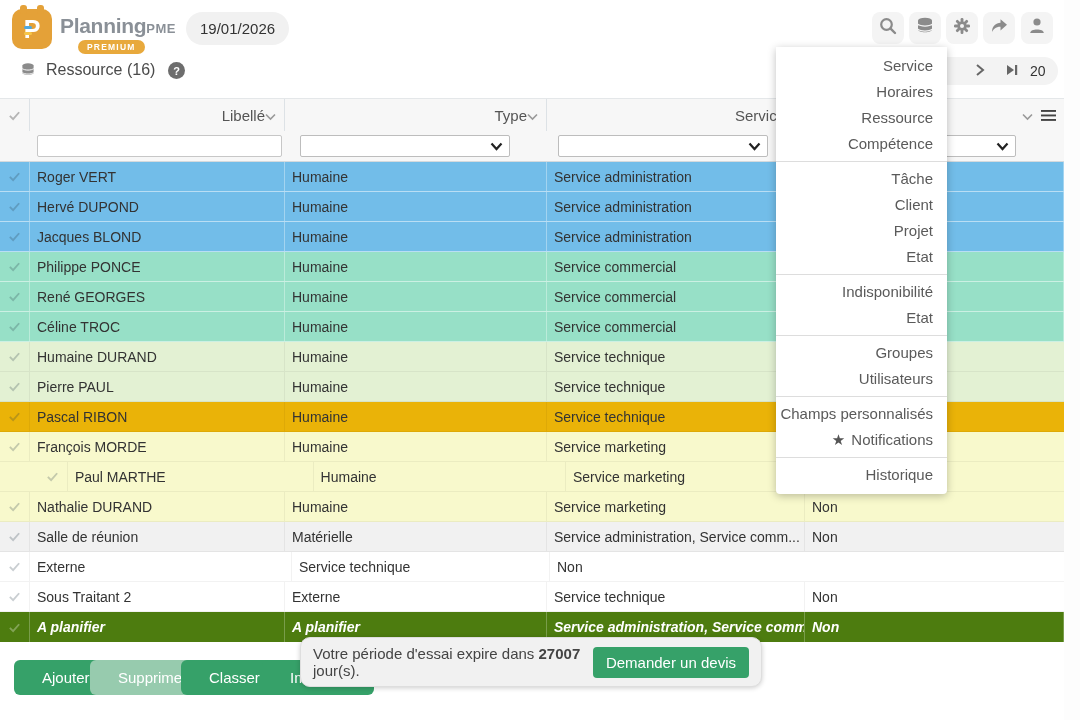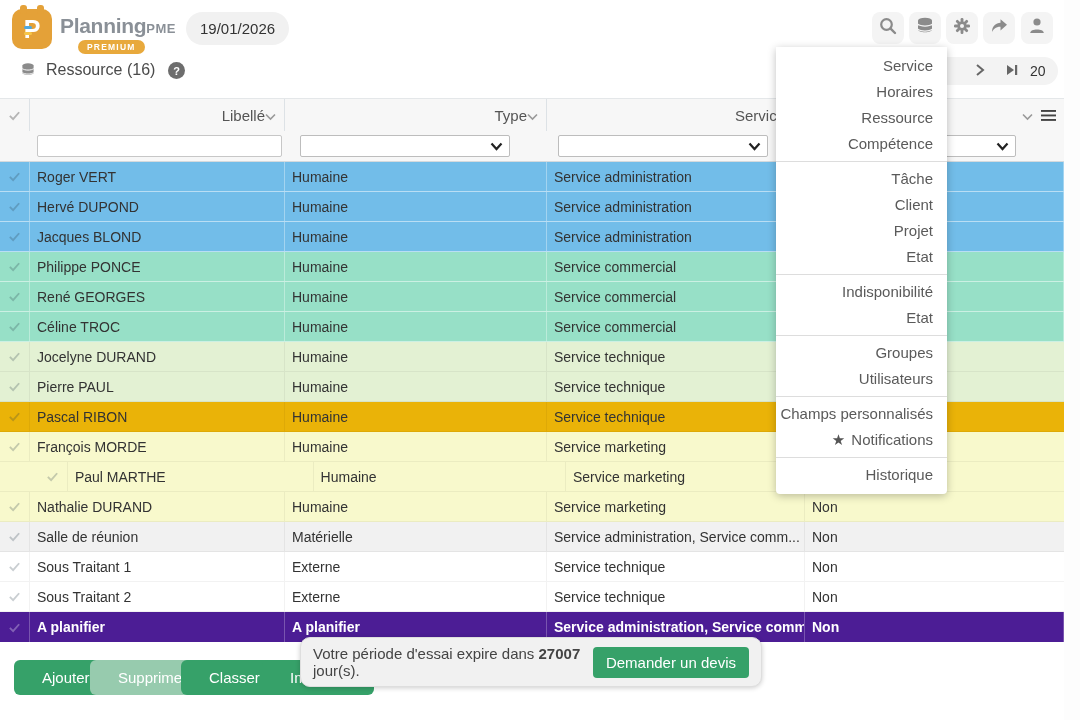--- a/index.html
+++ b/index.html
@@ -322,21 +322,21 @@
         <div class="cell c4"></div>
       </div>
       <div class="trow row-lightgreen" style="background: rgb(227, 241, 211);">
         <div class="cell c0">
           <span class="rowcheck">
             <svg width="13" height="13" viewBox="0 0 14 14">
               <path d="M2 7.5 L5.5 11 L12 3.5" fill="none" stroke="currentColor" stroke-width="2"></path>
             </svg>
           </span>
         </div>
-        <div class="cell c1">Jocelyne DURAND</div>
+        <div class="cell c1">Humaine DURAND</div>
         <div class="cell c2">Humaine</div>
         <div class="cell c3">Service technique</div>
         <div class="cell c4"></div>
       </div>
       <div class="trow row-lightgreen" style="background: rgb(227, 241, 211);">
         <div class="cell c0">
           <span class="rowcheck">
             <svg width="13" height="13" viewBox="0 0 14 14">
               <path d="M2 7.5 L5.5 11 L12 3.5" fill="none" stroke="currentColor" stroke-width="2"></path>
             </svg>
@@ -413,39 +413,38 @@
         <div class="cell c4">Non</div>
       </div>
       <div class="trow row-white" style="background: rgb(255, 255, 255);">
         <div class="cell c0">
           <span class="rowcheck">
             <svg width="13" height="13" viewBox="0 0 14 14">
               <path d="M2 7.5 L5.5 11 L12 3.5" fill="none" stroke="currentColor" stroke-width="2"></path>
             </svg>
           </span>
         </div>
-        <div class="cell c1">Sous Traitant 1</div>
         <div class="cell c2">Externe</div>
         <div class="cell c3">Service technique</div>
         <div class="cell c4">Non</div>
       </div>
       <div class="trow row-white" style="background: rgb(255, 255, 255);">
         <div class="cell c0">
           <span class="rowcheck">
             <svg width="13" height="13" viewBox="0 0 14 14">
               <path d="M2 7.5 L5.5 11 L12 3.5" fill="none" stroke="currentColor" stroke-width="2"></path>
             </svg>
           </span>
         </div>
         <div class="cell c1">Sous Traitant 2</div>
         <div class="cell c2">Externe</div>
         <div class="cell c3">Service technique</div>
         <div class="cell c4">Non</div>
       </div>
-      <div class="trow row-darkgreen" style="background: #4c1d95;">
+      <div class="trow row-darkgreen" style="background: #4d7c0f; font-style: italic;">
         <div class="cell c0">
           <span class="rowcheck">
             <svg width="13" height="13" viewBox="0 0 14 14">
               <path d="M2 7.5 L5.5 11 L12 3.5" fill="none" stroke="currentColor" stroke-width="2"></path>
             </svg>
           </span>
         </div>
         <div class="cell c1">A planifier</div>
         <div class="cell c2">A planifier</div>
         <div class="cell c3">Service administration, Service comm...</div>

